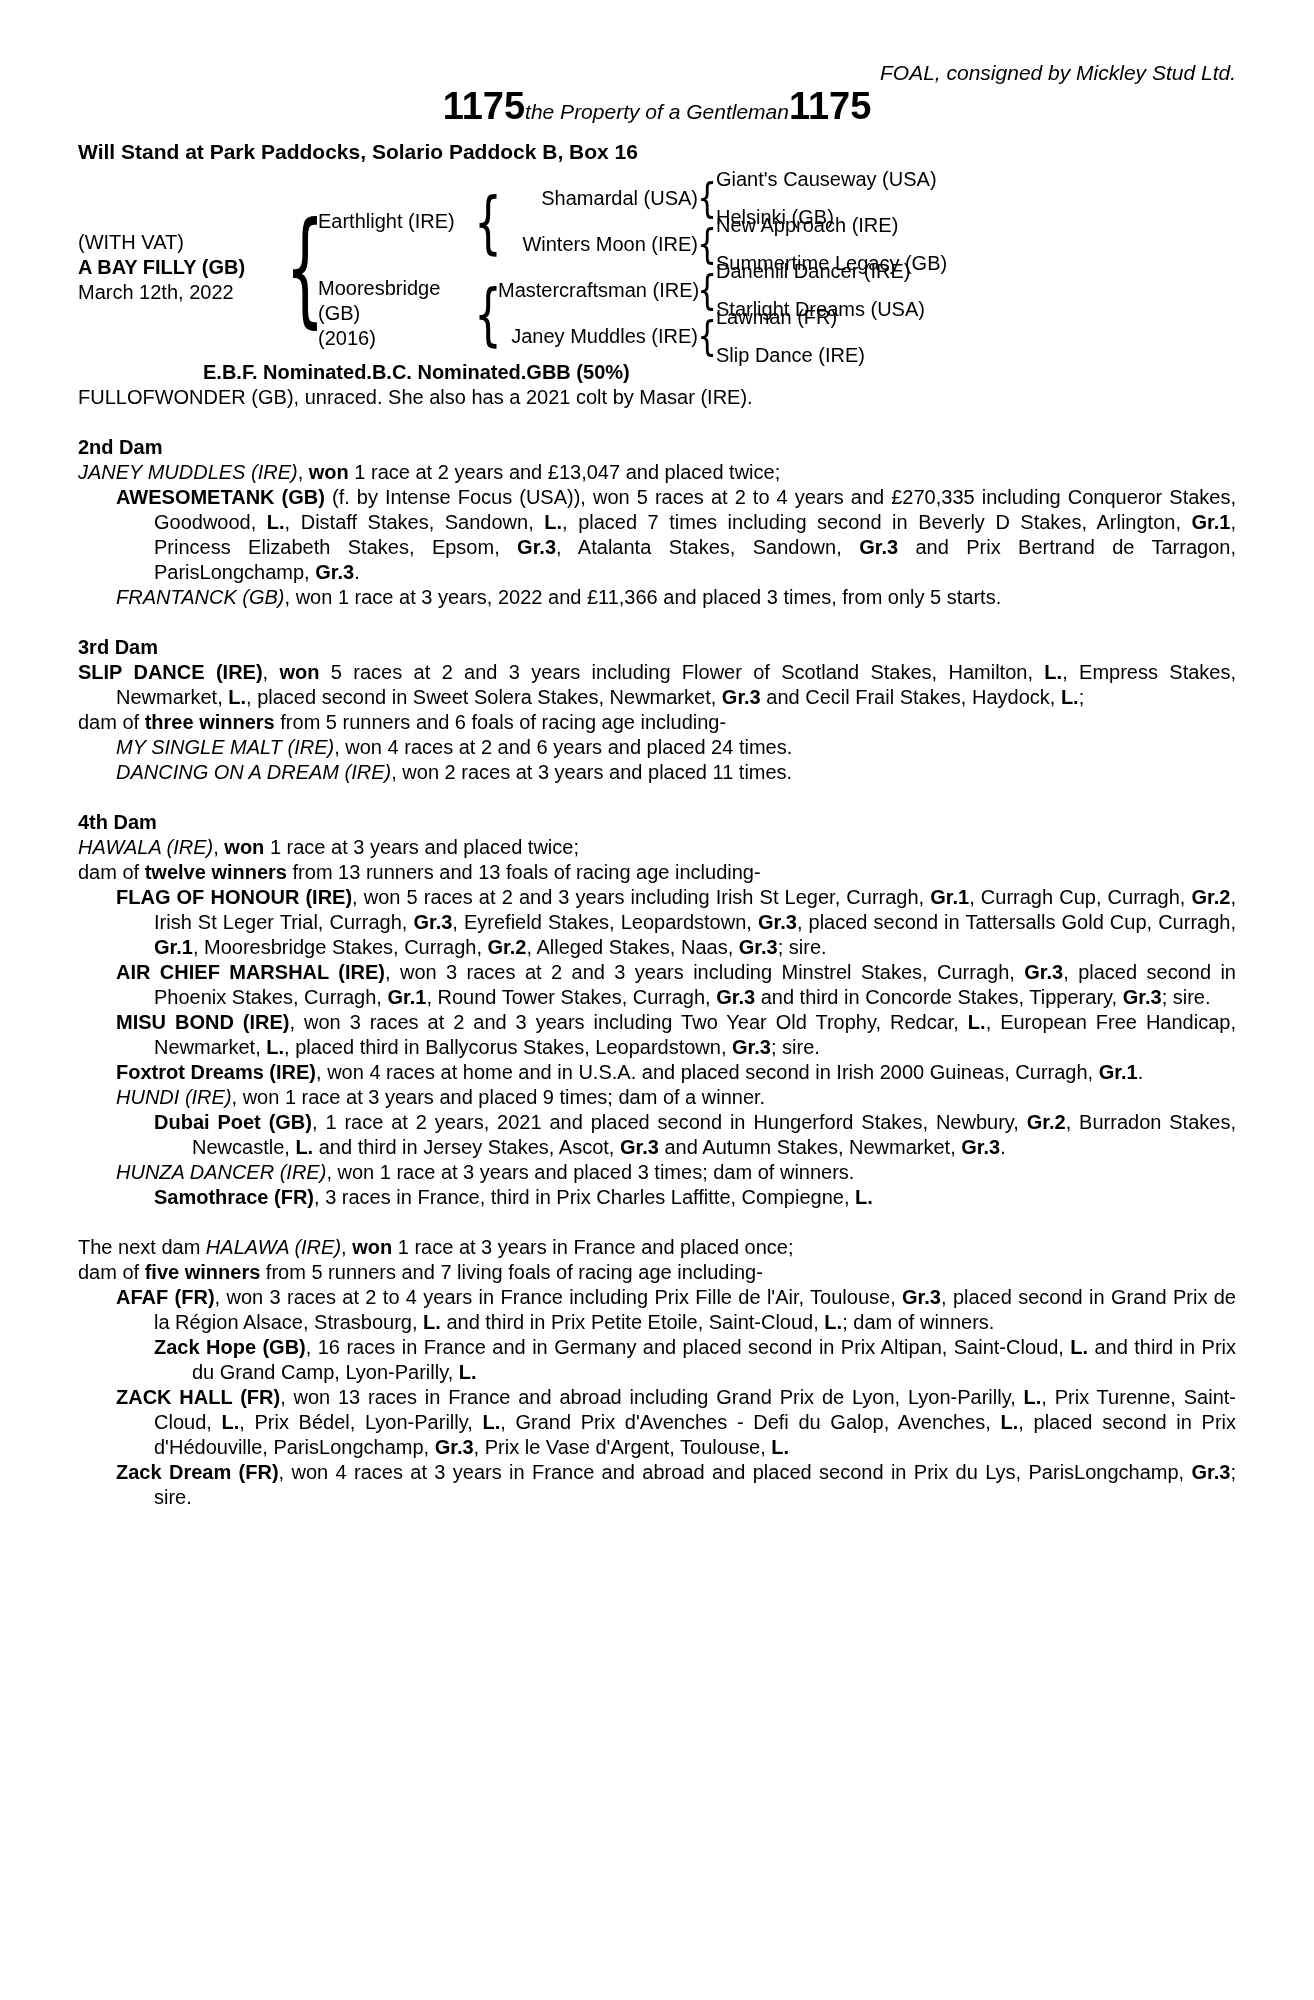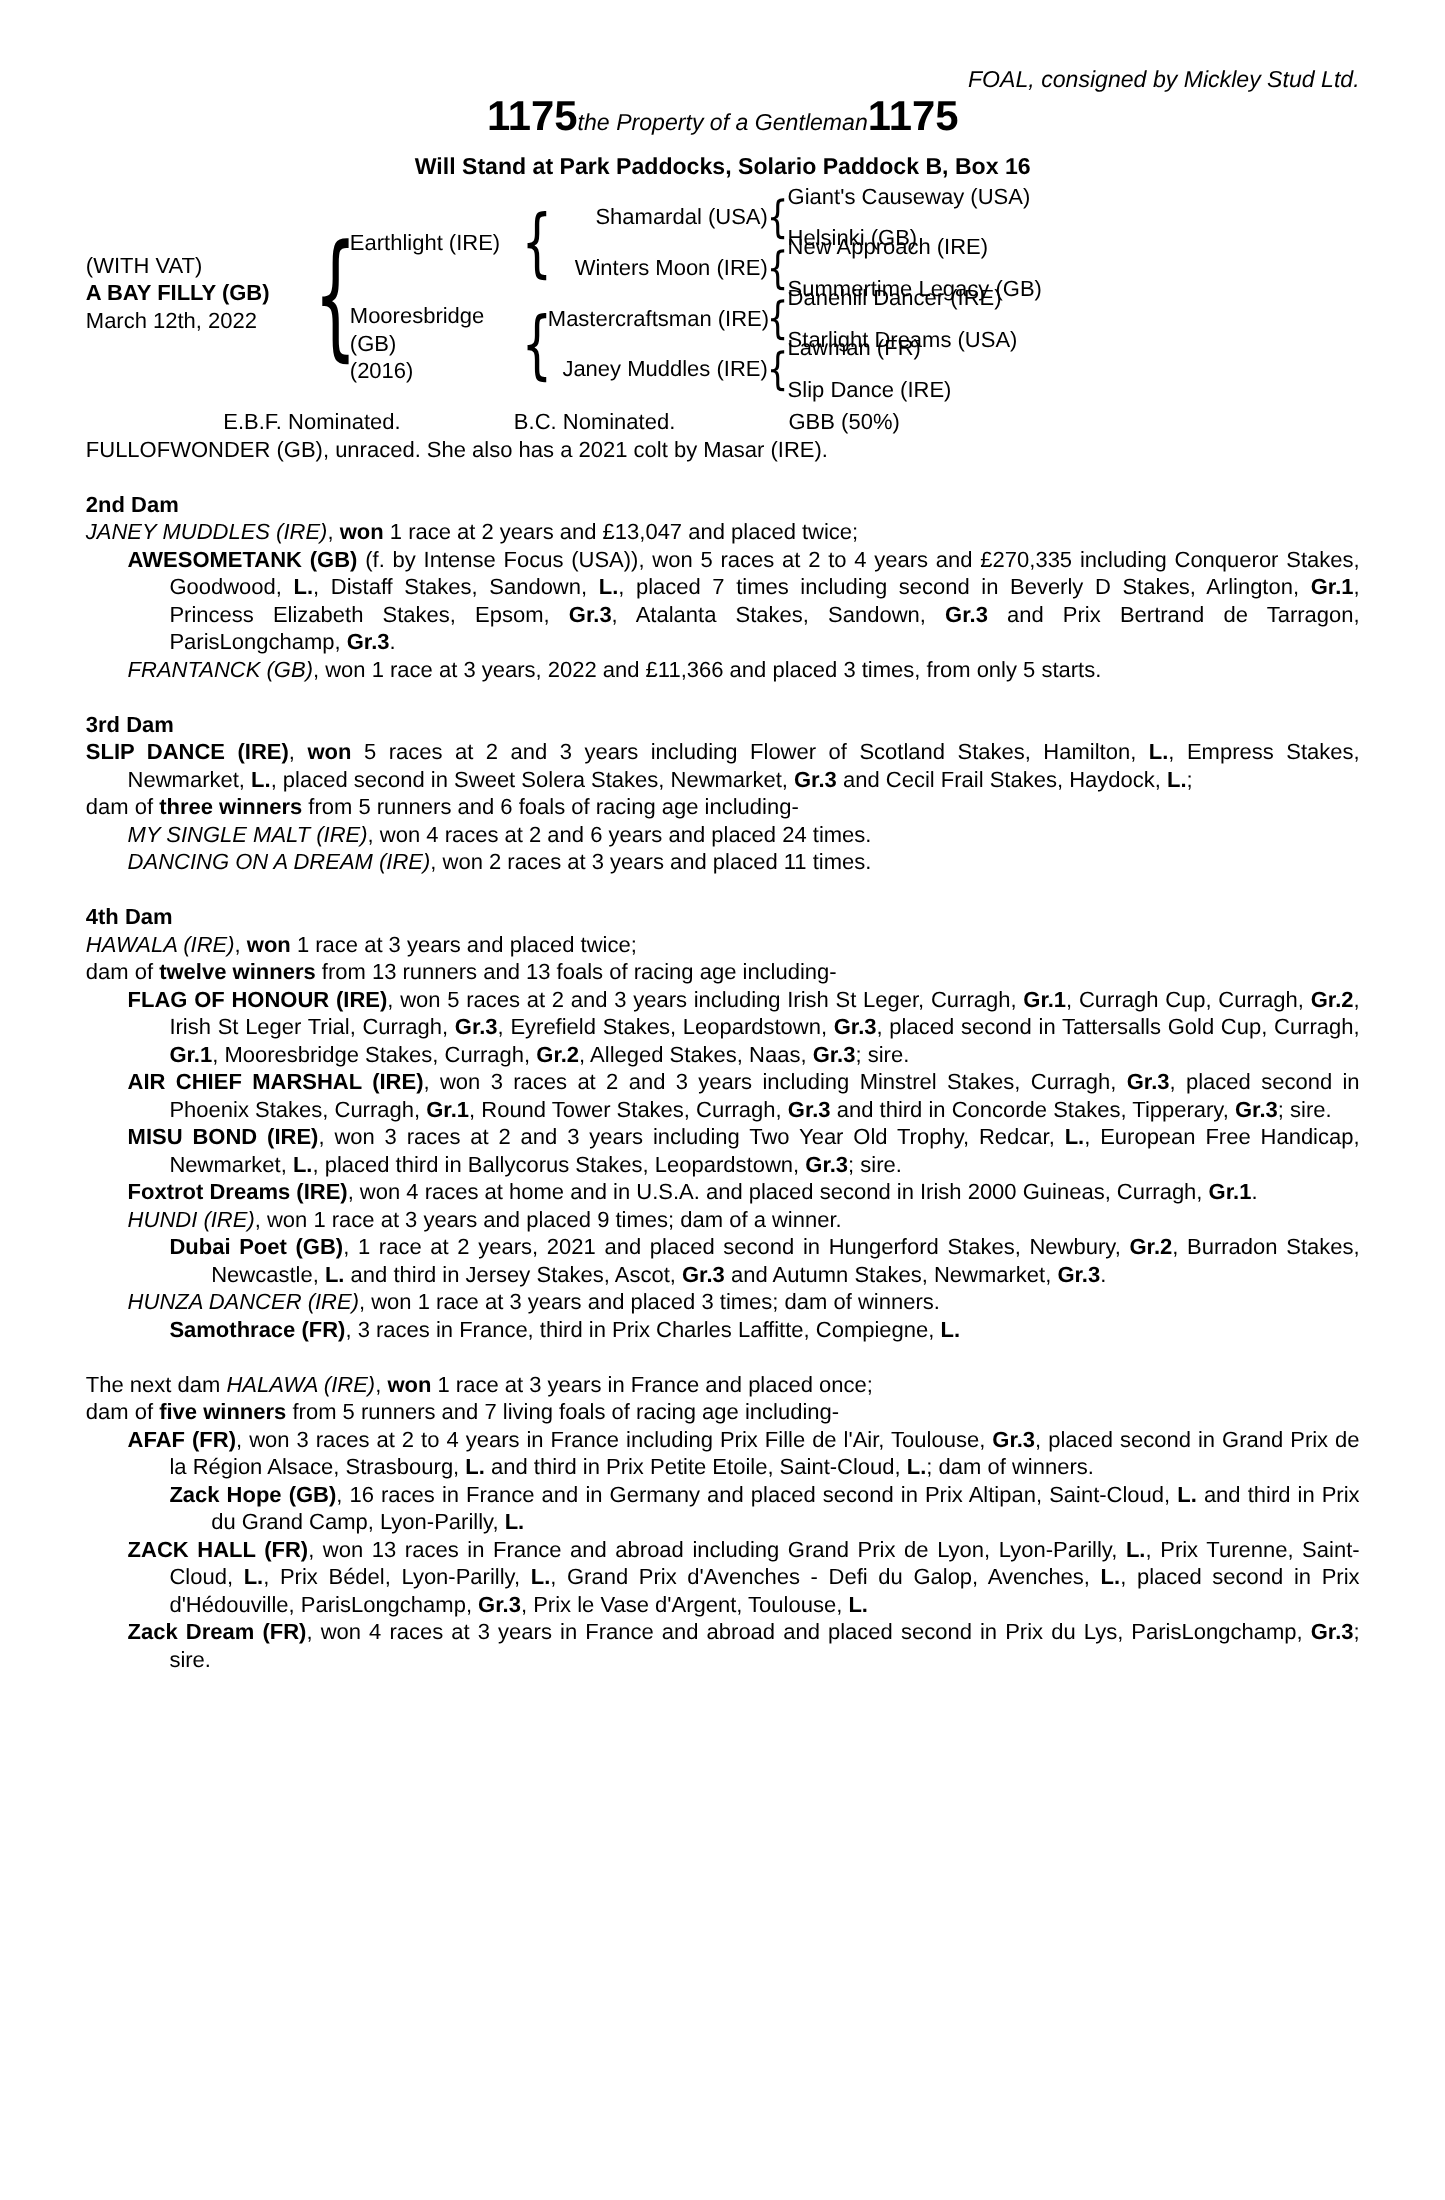--- a/index.html
+++ b/index.html
@@ -8,21 +8,21 @@
     width:1314px; height:2000px; overflow:hidden;
     color:#000; font-family:"Liberation Sans", sans-serif;
     font-size:20px; line-height:25px;
   }
   .page { padding:60px 78px 0 78px; }
 
   .consignor { text-align:right; font-style:italic; font-size:21px; }
   .lot-row { display:flex; justify-content:center; align-items:baseline; margin-top:2px; }
   .lot-number { font-size:38px; font-weight:bold; line-height:1.05; }
   .property { font-style:italic; font-size:21px; }
-  .stand-line { font-weight:bold; font-size:21px; margin-top:12px;text-align:center; }
+  .stand-line { font-weight:bold; font-size:21px; margin-top:12px; }
 
   
   .pedigree { display:flex; align-items:center; margin-top:12px; }
   .ped-info { width:214px; }
   .subject-name { font-weight:bold; }
   .gen1col { display:flex; flex-direction:column; }
   .g1half { display:flex; align-items:center; height:92px; }
   .g1name { width:160px; }
   .g2col { display:flex; flex-direction:column; }
   .g2unit { display:flex; align-items:center; height:46px; }
@@ -31,22 +31,22 @@
   .g3name { height:23px; line-height:23px; white-space:nowrap; }
   .brace {
     display:flex; align-items:center; justify-content:center;
     font-weight:normal; font-family:"DejaVu Sans", sans-serif;
   }
   .brace-g1 { font-size:62px; width:26px; transform:scaleY(2.0); }
   .brace-g2 { font-size:44px; width:20px; transform:scaleY(1.55); }
   .brace-g3 { font-size:31px; width:18px; transform:scaleY(1.3); }
 
   .nominations {
-    display:flex; justify-content:space-between;
-    margin-left:125px; width:615px; margin-top:12px; font-weight:normal;
+    display:flex; justify-content:flex-start;
+    margin-left:125px; width:615px; font-weight:bold;
   }
 
   
   .body-text { margin-top:0; }
   .dam-heading { font-weight:bold; }
   .space-before { margin-top:25px; }
   .para { text-align:justify; }
   .p0 { padding-left:38px;  text-indent:-38px; }
   .p1 { padding-left:76px;  text-indent:-38px; }
   .p2 { padding-left:114px; text-indent:-38px; }

